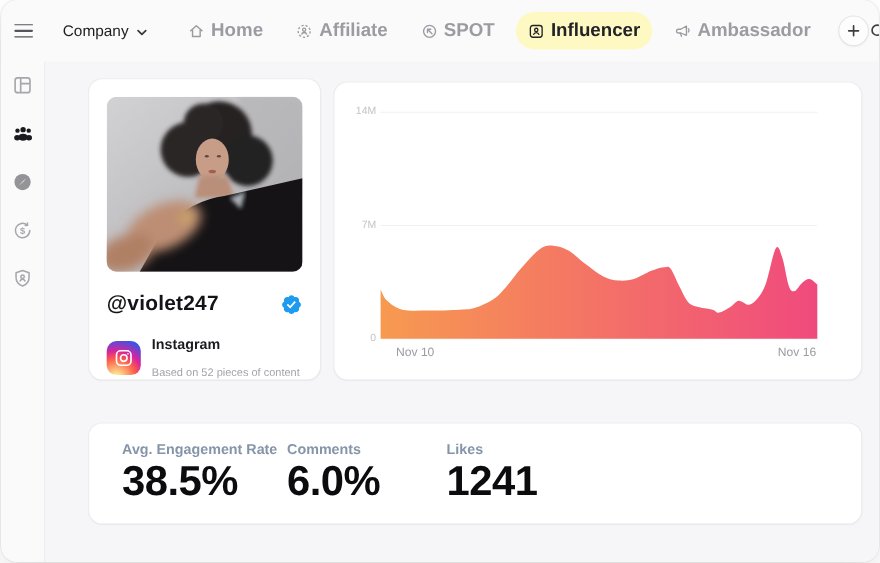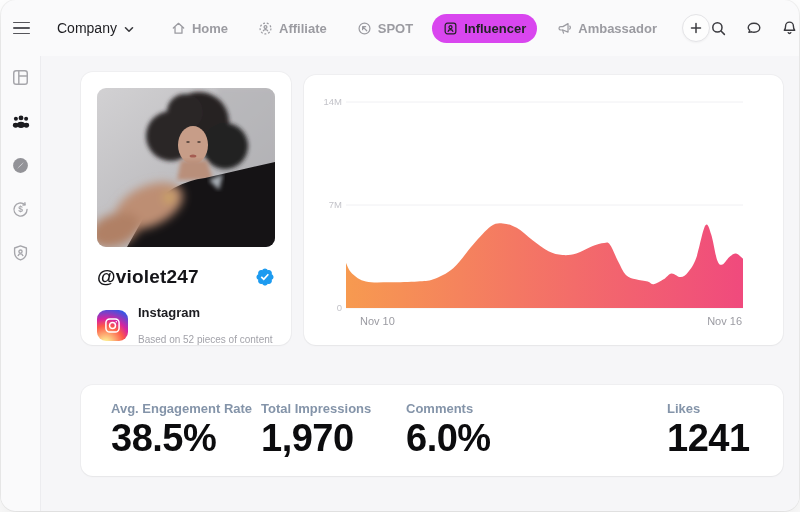--- a/index.html
+++ b/index.html
@@ -11,23 +11,23 @@
     display:grid; grid-template-columns:40px 1fr; grid-template-rows:56px 1fr;
   }
   
   .menu-cell { display:flex; align-items:center; justify-content:center; }
   .hamburger { width:17px; display:flex; flex-direction:column; gap:4px; cursor:pointer; }
   .hamburger span { height:1.6px; background:#55555a; border-radius:2px; }
   .topbar { display:flex; align-items:center; padding:0 14px 0 16px; gap:0; }
   .company { display:flex; align-items:center; gap:7px; font-size:14px; font-weight:normal; color:#1d1d21; margin-right:26px; cursor:pointer; }
   .tabs { display:flex; align-items:center; gap:8px; }
   .tab { display:flex; align-items:center; gap:6px; padding:7px 11px; border-radius:999px;
-         font-size:13px; font-weight:600; color:#9b9ba1; cursor:pointer; white-space:nowrap; }
+         font-size:17px; font-weight:600; color:#9b9ba1; cursor:pointer; white-space:nowrap; }
   .tab svg { flex:0 0 auto; }
-  .tab.active { background:#d946ef; color:#232327; }
+  .tab.active { background:#fef9c3; color:#232327; }
   .add-btn { width:28px; height:28px; border-radius:50%; border:1px solid #e4e4e7; background:#fdfdfd;
              display:flex; align-items:center; justify-content:center; color:#3c3c40; margin-left:14px; cursor:pointer;
              box-shadow:0 1px 2px rgba(0,0,0,.04); }
   .tb-spacer { flex:1; }
   .tb-icons { display:flex; align-items:center; gap:18px; margin-right:16px; color:#3b3b40; }
   .tb-icons .ticon { display:flex; cursor:pointer; }
   
   .sidebar { border-right:1px solid #ececef; background:#fafafb; display:flex; flex-direction:column;
              align-items:center; padding-top:9px; gap:20px; }
   .side-item { width:24px; height:24px; display:flex; align-items:center; justify-content:center;
@@ -284,24 +284,20 @@
       <span class="xlabel" style="left:56px">Nov 10</span>
       <span class="xlabel" style="right:41px">Nov 16</span>
     </div>
 
     <div class="card stats-card">
         <div>
           <div class="stat-label">Avg. Engagement Rate</div>
           <div class="stat-value">38.5%</div>
         </div>
         <div>
-          <div class="stat-label">Total Impressions</div>
-          <div class="stat-value">1,970</div>
-        </div>
-        <div>
           <div class="stat-label">Comments</div>
           <div class="stat-value">6.0%</div>
         </div>
         <div>
           <div class="stat-label">Likes</div>
           <div class="stat-value">1241</div>
         </div>
       </div>
 
   </div>

